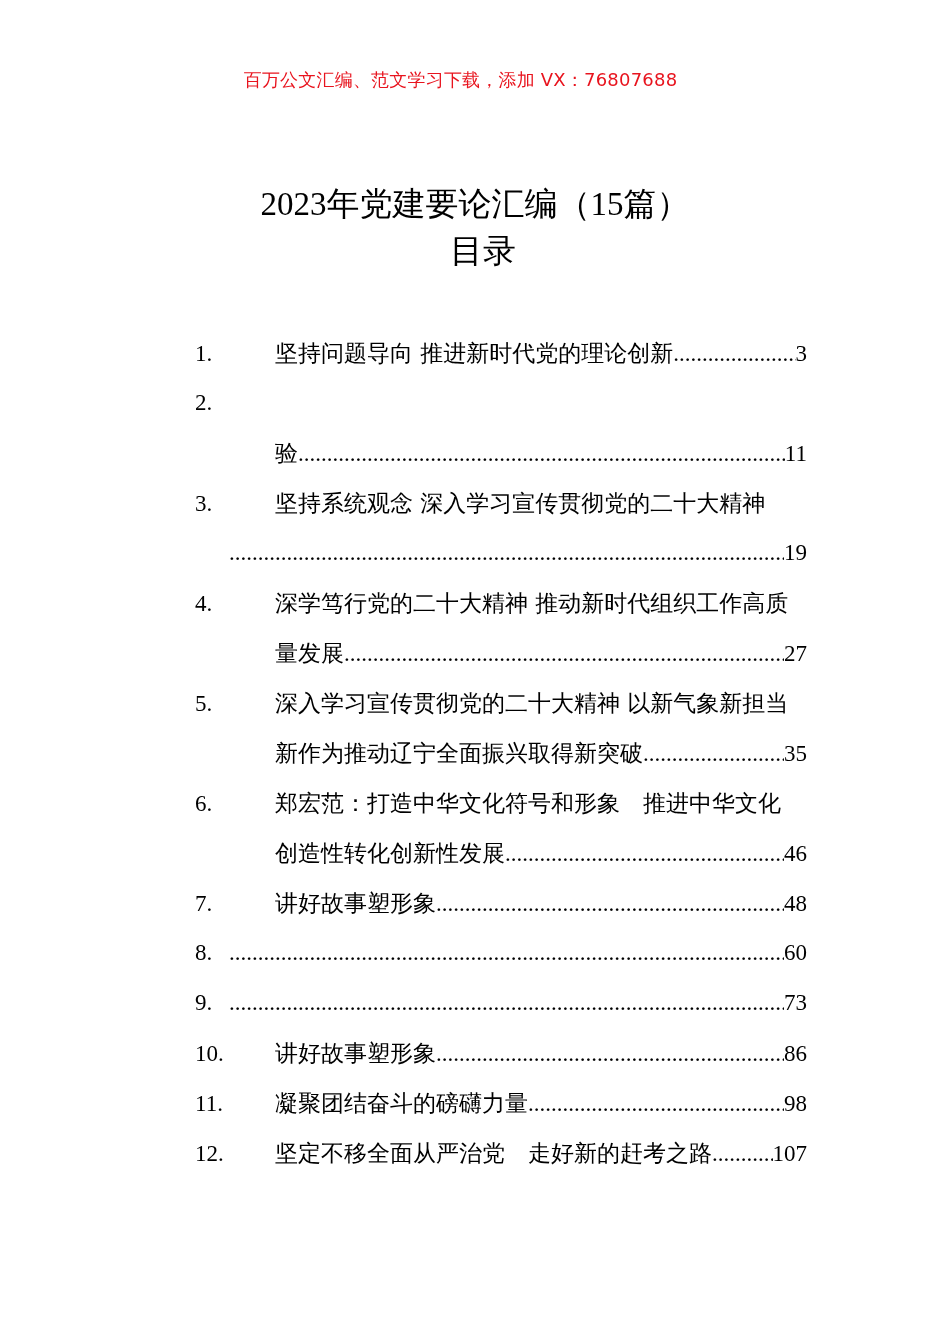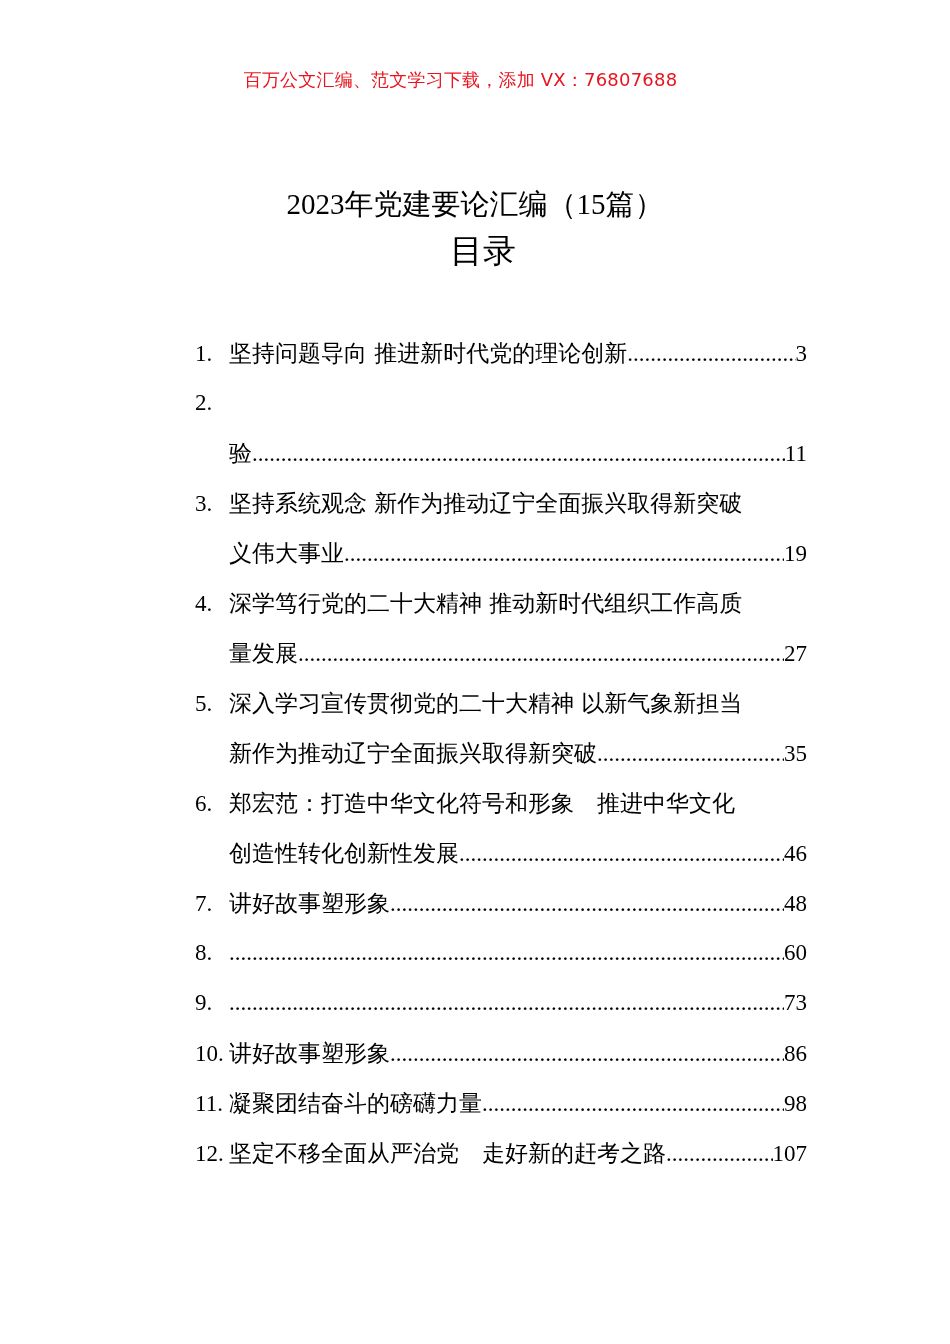--- a/index.html
+++ b/index.html
@@ -1,29 +1,29 @@
 <!DOCTYPE html>
 <html><head>
 <meta charset="utf-8">
 <style>
   html, body { margin: 0; padding: 0; background: #ffffff; }
   body { width: 950px; height: 1344px; position: relative; overflow: hidden;
          font-family: "DejaVu Sans", "Liberation Sans", sans-serif; color: #000; }
   .watermark { position: absolute; top: 68px; left: 0; width: 921px; text-align: center;
                color: #e8141e; font-size: 18px; letter-spacing: 0.2px; }
   .title { position: absolute; top: 182px; left: 0; width: 950px; text-align: center;
-           font-size: 29px; line-height: 44px; }
+           font-size: 33px; line-height: 44px; }
   .title .num { font-family: "Liberation Serif", serif; }
   .subtitle { position: absolute; top: 228px; left: 8px; width: 950px; text-align: center;
               font-size: 33px; line-height: 46px; }
   .toc { position: absolute; top: 328px; left: 195px; width: 612px; }
   .entry { position: relative; font-size: 23px; }
   .line { display: flex; align-items: baseline; height: 50px; line-height: 50px; white-space: nowrap; }
   .idx { font-family: "Liberation Serif", serif; width: 34px; flex: none; font-size: 23px; }
-  .text { flex: none; }
+  .text { flex: none; margin-left: 46px; }
   .leader { flex: 1 1 auto; overflow: hidden; font-family: "Liberation Serif", serif;
             letter-spacing: 0px; color: #000; min-width: 10px; }
   .leader::after { content: "................................................................................................................................................................"; }
   .page { flex: none; font-family: "Liberation Serif", serif; font-size: 23px; }
   .cont { padding-left: 34px; }
 </style>
 </head>
 <body>
 
 <div class="watermark">百万公文汇编、范文学习下载，添加 VX：76807688</div>
@@ -49,24 +49,23 @@
       </div>
       <div class="line cont">
         <span class="text">验</span>
         <span class="leader"></span>
         <span class="page">11</span>
       </div>
     </div>
     <div class="entry">
       <div class="line">
         <span class="idx">3.</span>
-        <span class="text">坚持系统观念 新作为推动辽宁全面振兴取得新突破</span>
+        <span class="text">坚持系统观念 深入学习宣传贯彻党的二十大精神</span>
       </div>
       <div class="line cont">
-        <span class="text">义伟大事业</span>
         <span class="leader"></span>
         <span class="page">19</span>
       </div>
     </div>
     <div class="entry">
       <div class="line">
         <span class="idx">4.</span>
         <span class="text">深学笃行党的二十大精神 推动新时代组织工作高质</span>
       </div>
       <div class="line cont">

